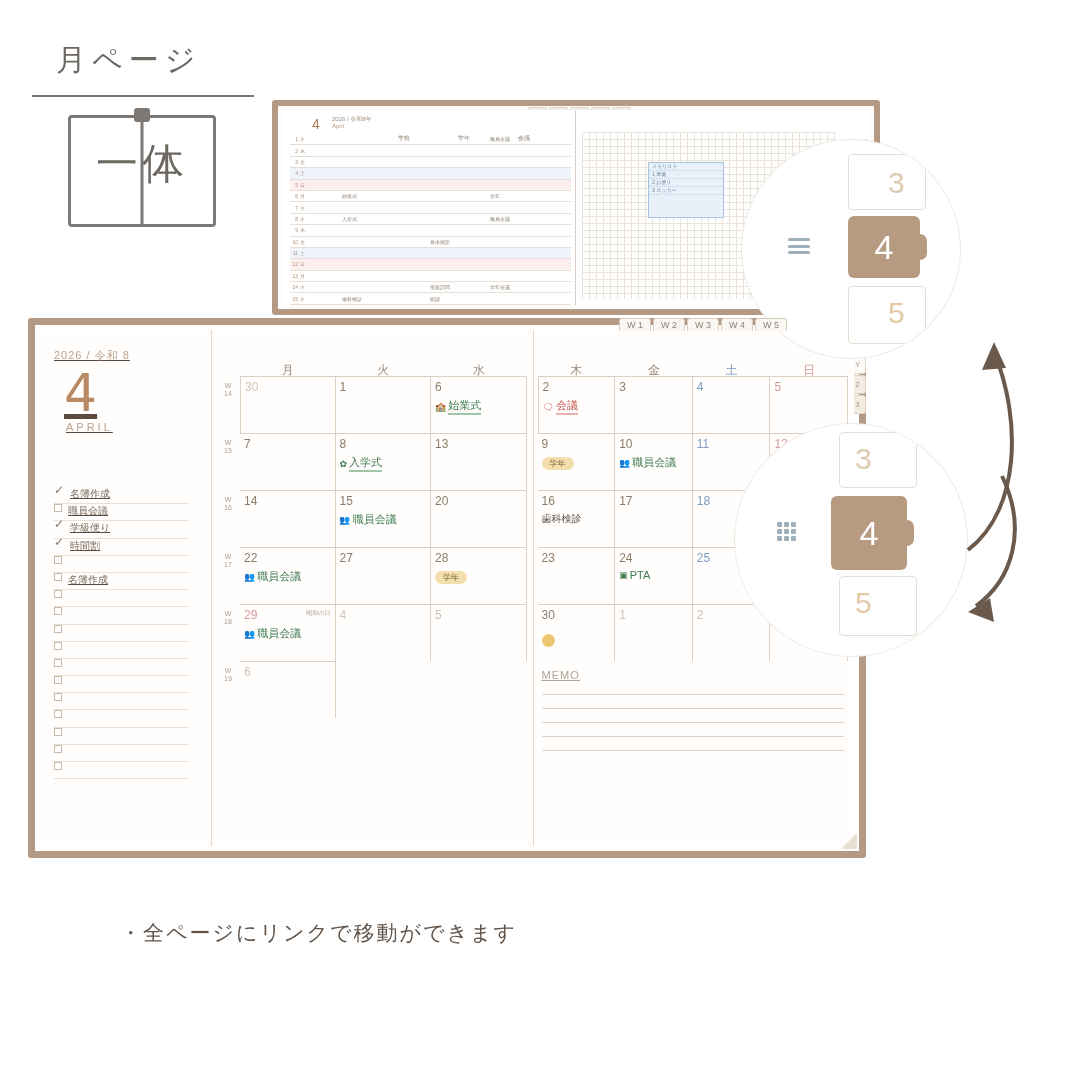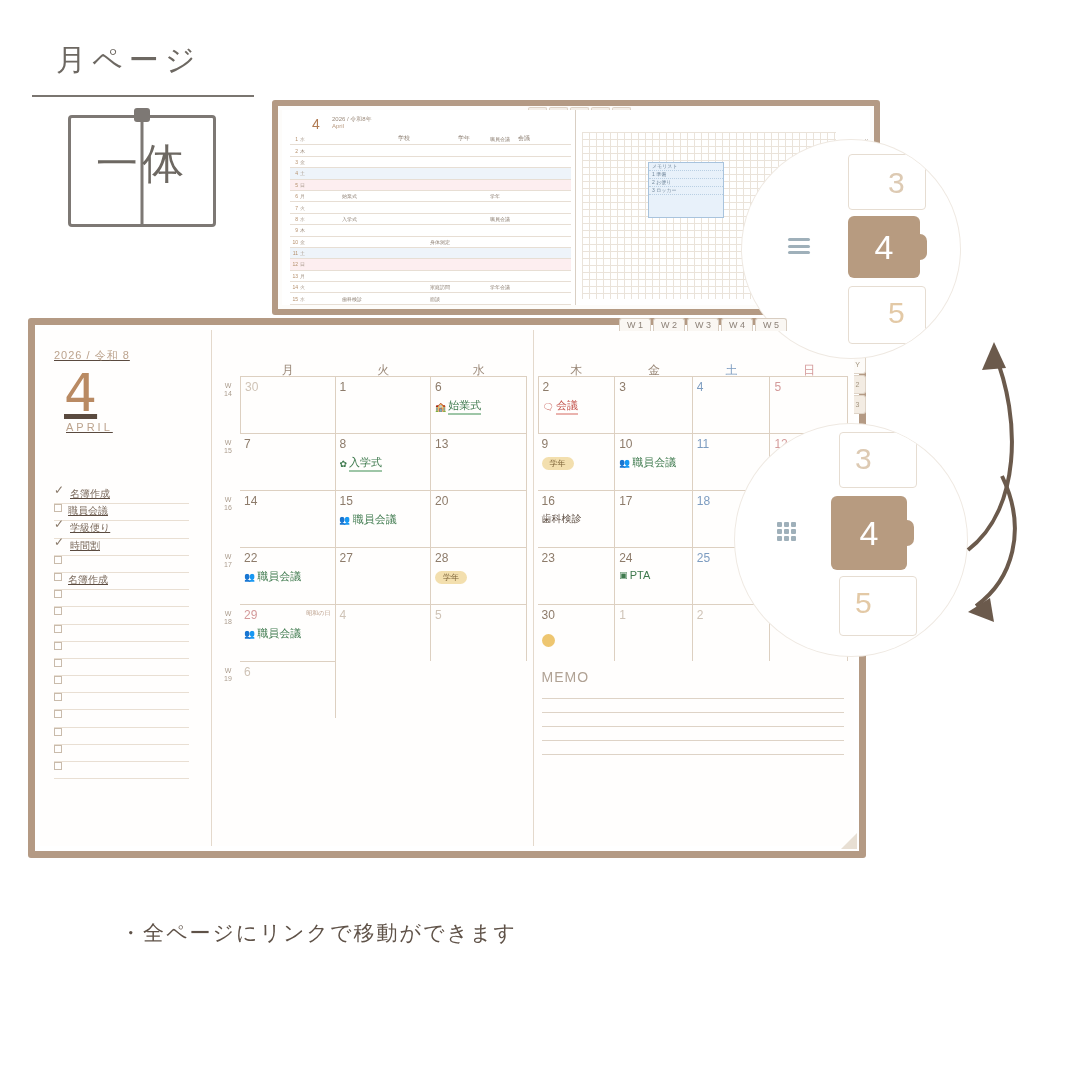--- a/index.html
+++ b/index.html
@@ -121,21 +121,21 @@
   .dot { width:13px; height:13px; border-radius:50%; background:#eec670; margin-top:12px; }
   .tinynote { font-size:6px; color:#b79a84; position:absolute; right:4px; top:4px; }
 
   .dowhead { position:absolute; top:6px; left:0; right:0; display:flex; }
   .dow { font-size:12px; color:#9b8979; text-align:center; }
   .dow.sat { color:#7d9cc0; }
   .dow.sun { color:#d49a9a; }
 
   
   .memo { grid-column:1 / -1; padding:6px 4px 0 4px; }
-  .memo-label { font-size:14px; color:#b0a294; letter-spacing:1px; }
+  .memo-label { font-size:11px; color:#b0a294; letter-spacing:1px;text-decoration:underline; }
   .memo-line { border-bottom:1px solid #ded3c6; height:14px; }
 
   
   .wtabs { position:absolute; top:-7px; left:584px; display:flex; gap:2px; z-index:5; }
   .wtab { font-size:9px; color:#8d8278; background:#faf7f3; border:1px solid #d8cdc1; border-bottom:none; padding:1px 7px; border-radius:3px 3px 0 0; }
 
   
   .sidetabs { position:absolute; right:-7px; top:30px; width:16px; }
   .stab { font-size:7px; color:#a3947f; background:#fdfbf8; border:1px solid #ded3c6; border-left:none;
           height:19px; display:flex; align-items:center; justify-content:center; margin-bottom:1px; border-radius:0 3px 3px 0; }

